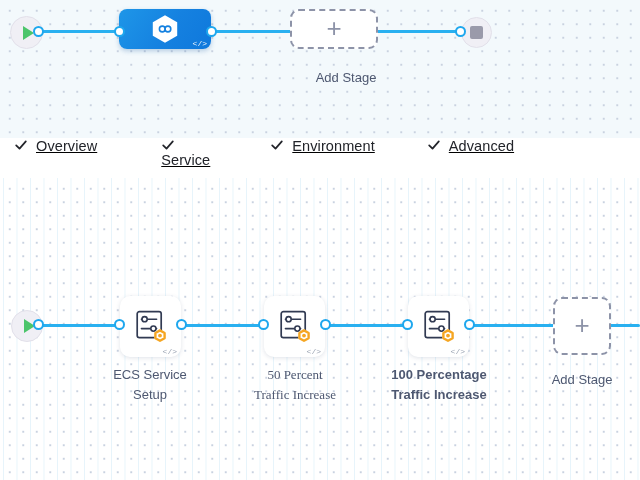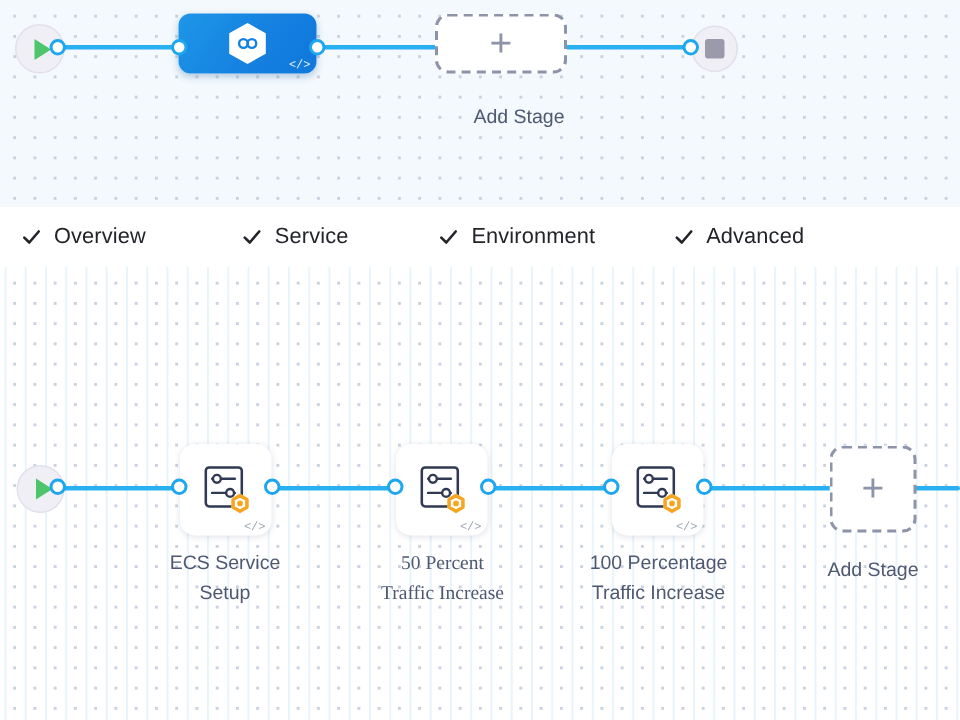--- a/index.html
+++ b/index.html
@@ -44,27 +44,27 @@
     width: 640px;
     height: 40px;
     background: #ffffff;
     display: flex;
     align-items: center;
     box-sizing: border-box;
     overflow: hidden;
   }
   .tab {
     display: flex;
-    align-items: center;
     height: 40px;
     box-sizing: border-box;
     padding: 0 14px;
     position: relative;
     white-space: nowrap;
     flex: 0 0 auto;
+    text-decoration: underline;
   }
   .tab .check {
     width: 14px;
     height: 14px;
     margin-right: 8px;
     flex: 0 0 auto;
     display: block;
   }
   .tab .tab-label {
     font-size: 14.5px;
@@ -281,21 +281,21 @@
 
   <div class="tabbar">
 
     <div class="tab">
       <svg class="check" viewBox="0 0 16 16">
         <polyline points="2.5,8.5 6.3,12.2 13.5,3.8" fill="none" stroke="#22242a" stroke-width="2" stroke-linecap="round" stroke-linejoin="round"></polyline>
       </svg>
       <span class="tab-label">Overview</span>
     </div>
 
-    <div class="tab" style="margin-left:36px;">
+    <div class="tab" style="margin-left:36px;flex-direction:column;">
       <svg class="check" viewBox="0 0 16 16">
         <polyline points="2.5,8.5 6.3,12.2 13.5,3.8" fill="none" stroke="#22242a" stroke-width="2" stroke-linecap="round" stroke-linejoin="round"></polyline>
       </svg>
       <span class="tab-label">Service</span>
     </div>
 
     <div class="tab" style="margin-left:32px;">
       <svg class="check" viewBox="0 0 16 16">
         <polyline points="2.5,8.5 6.3,12.2 13.5,3.8" fill="none" stroke="#22242a" stroke-width="2" stroke-linecap="round" stroke-linejoin="round"></polyline>
       </svg>
@@ -380,21 +380,21 @@
         <g>
           <polygon points="26,20.2 31.6,23.4 31.6,29.8 26,33 20.4,29.8 20.4,23.4" fill="#ffffff"></polygon>
           <polygon points="26,21.4 30.6,24 30.6,29.2 26,31.8 21.4,29.2 21.4,24" fill="none" stroke="#f5a623" stroke-width="2.4" stroke-linejoin="round"></polygon>
           <circle cx="26" cy="26.6" r="1.9" fill="#f5a623"></circle>
         </g>
       </svg>
       <span class="code-badge dark">&lt;/&gt;</span>
     </div>
     <div class="conn-dot" style="left:402px; top:141px;"></div>
     <div class="conn-dot" style="left:464px; top:141px;"></div>
-    <div class="node-caption" style="left:374px; top:187px; width:130px;">100 Percentage
+    <div class="node-caption" style="left:374px; top:187px; width:130px;font-weight:bold;">100 Percentage
 Traffic Increase</div>
 
     <div class="add-node step-add" style="top:119px;">
       <span class="plus-glyph">+</span>
     </div>
     <div class="node-caption" style="left:532px; top:192px; width:100px;">Add Stage</div>
 
   </div>
 </div>
 

